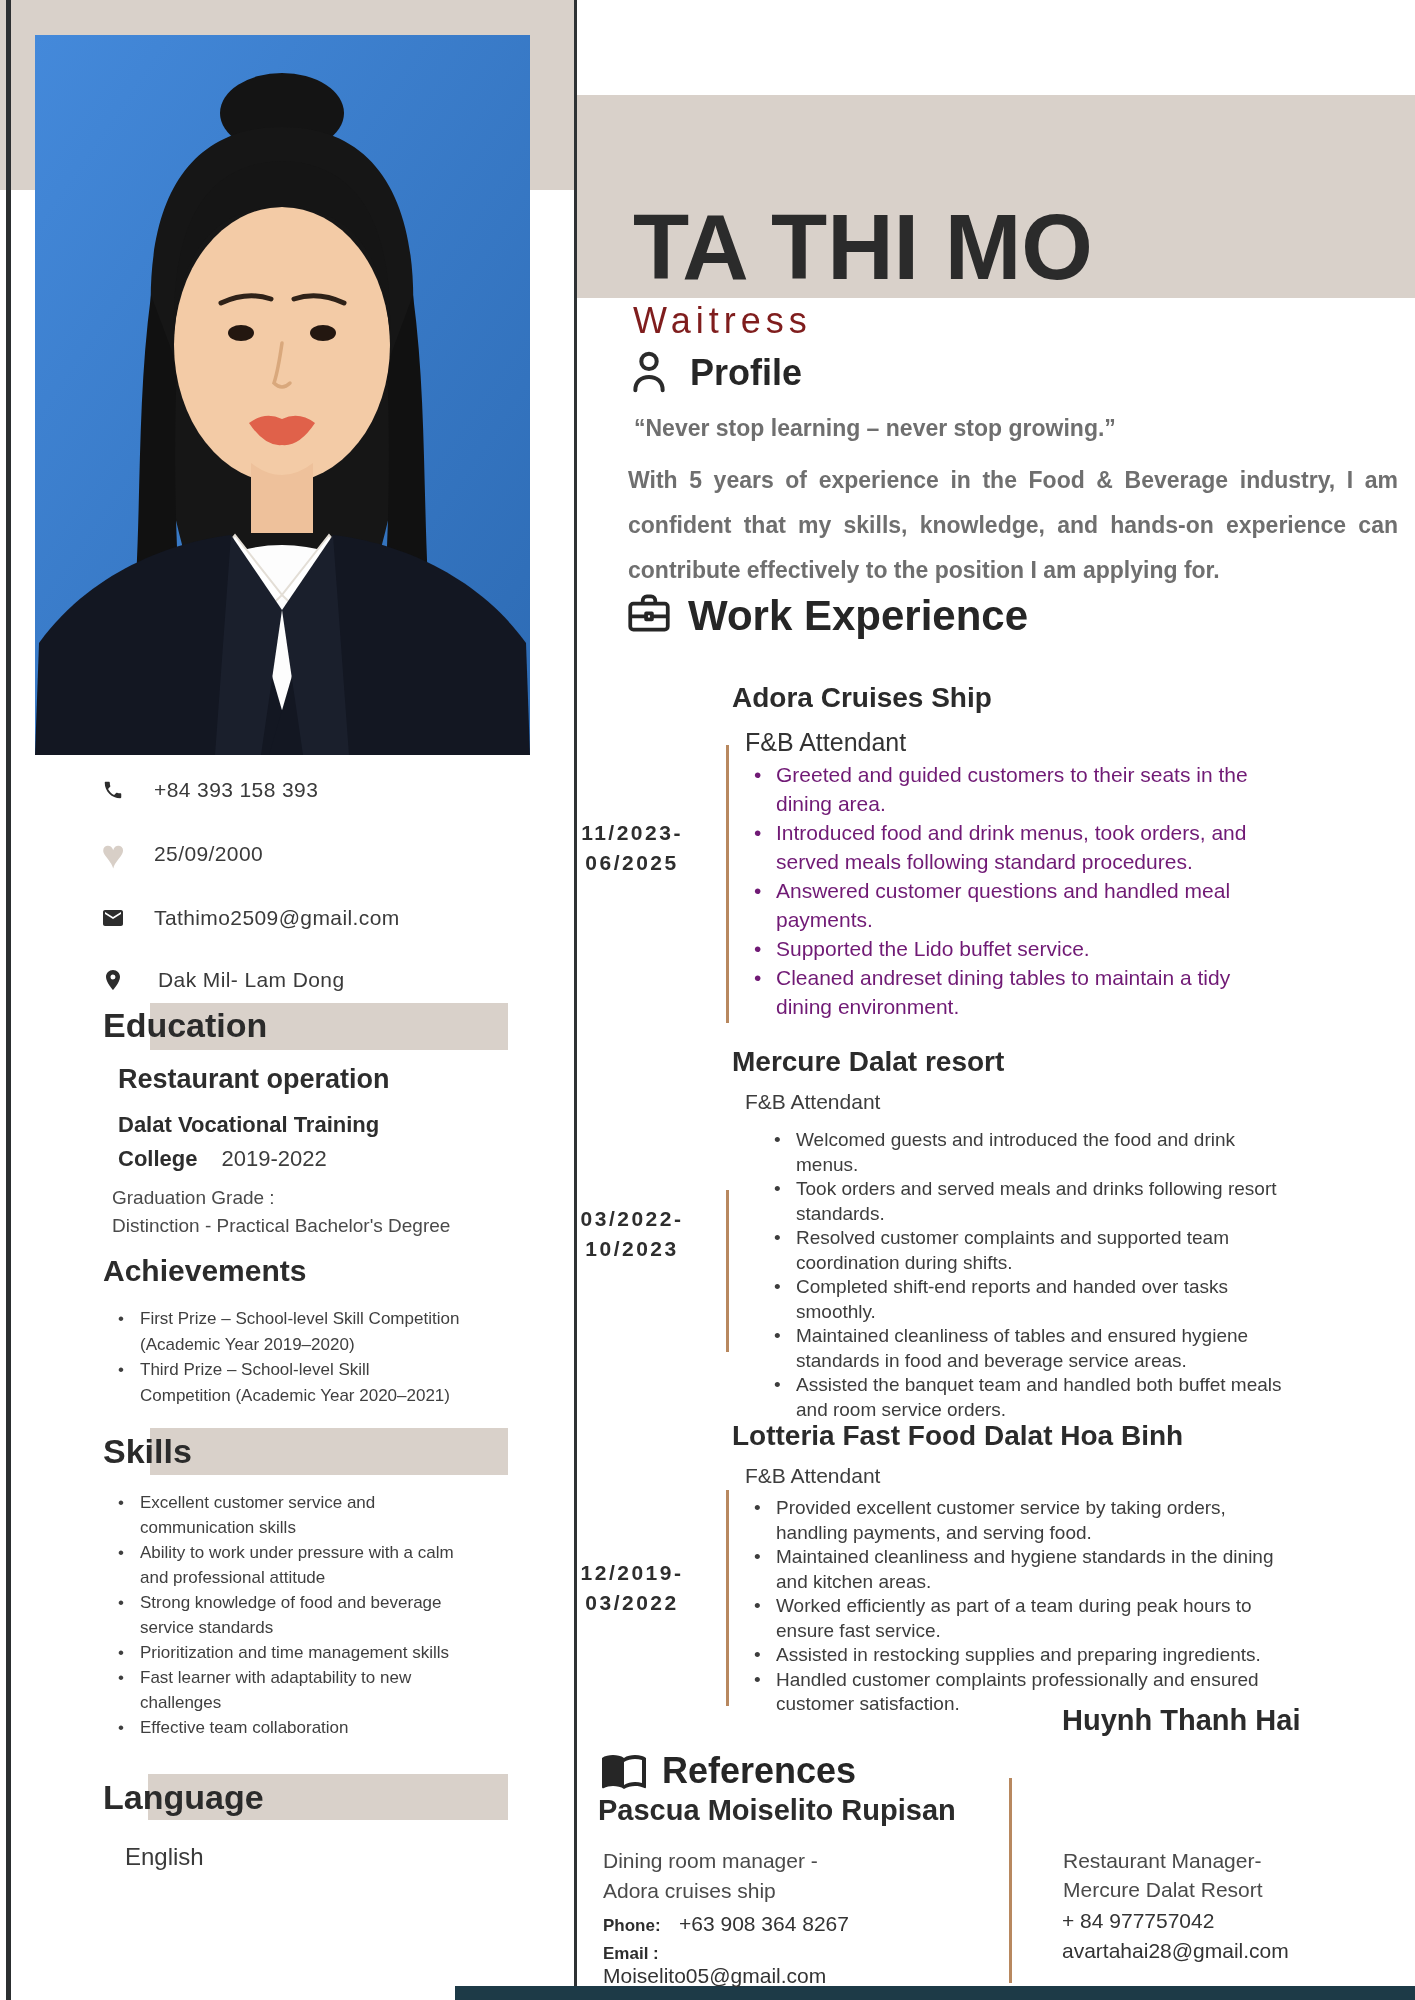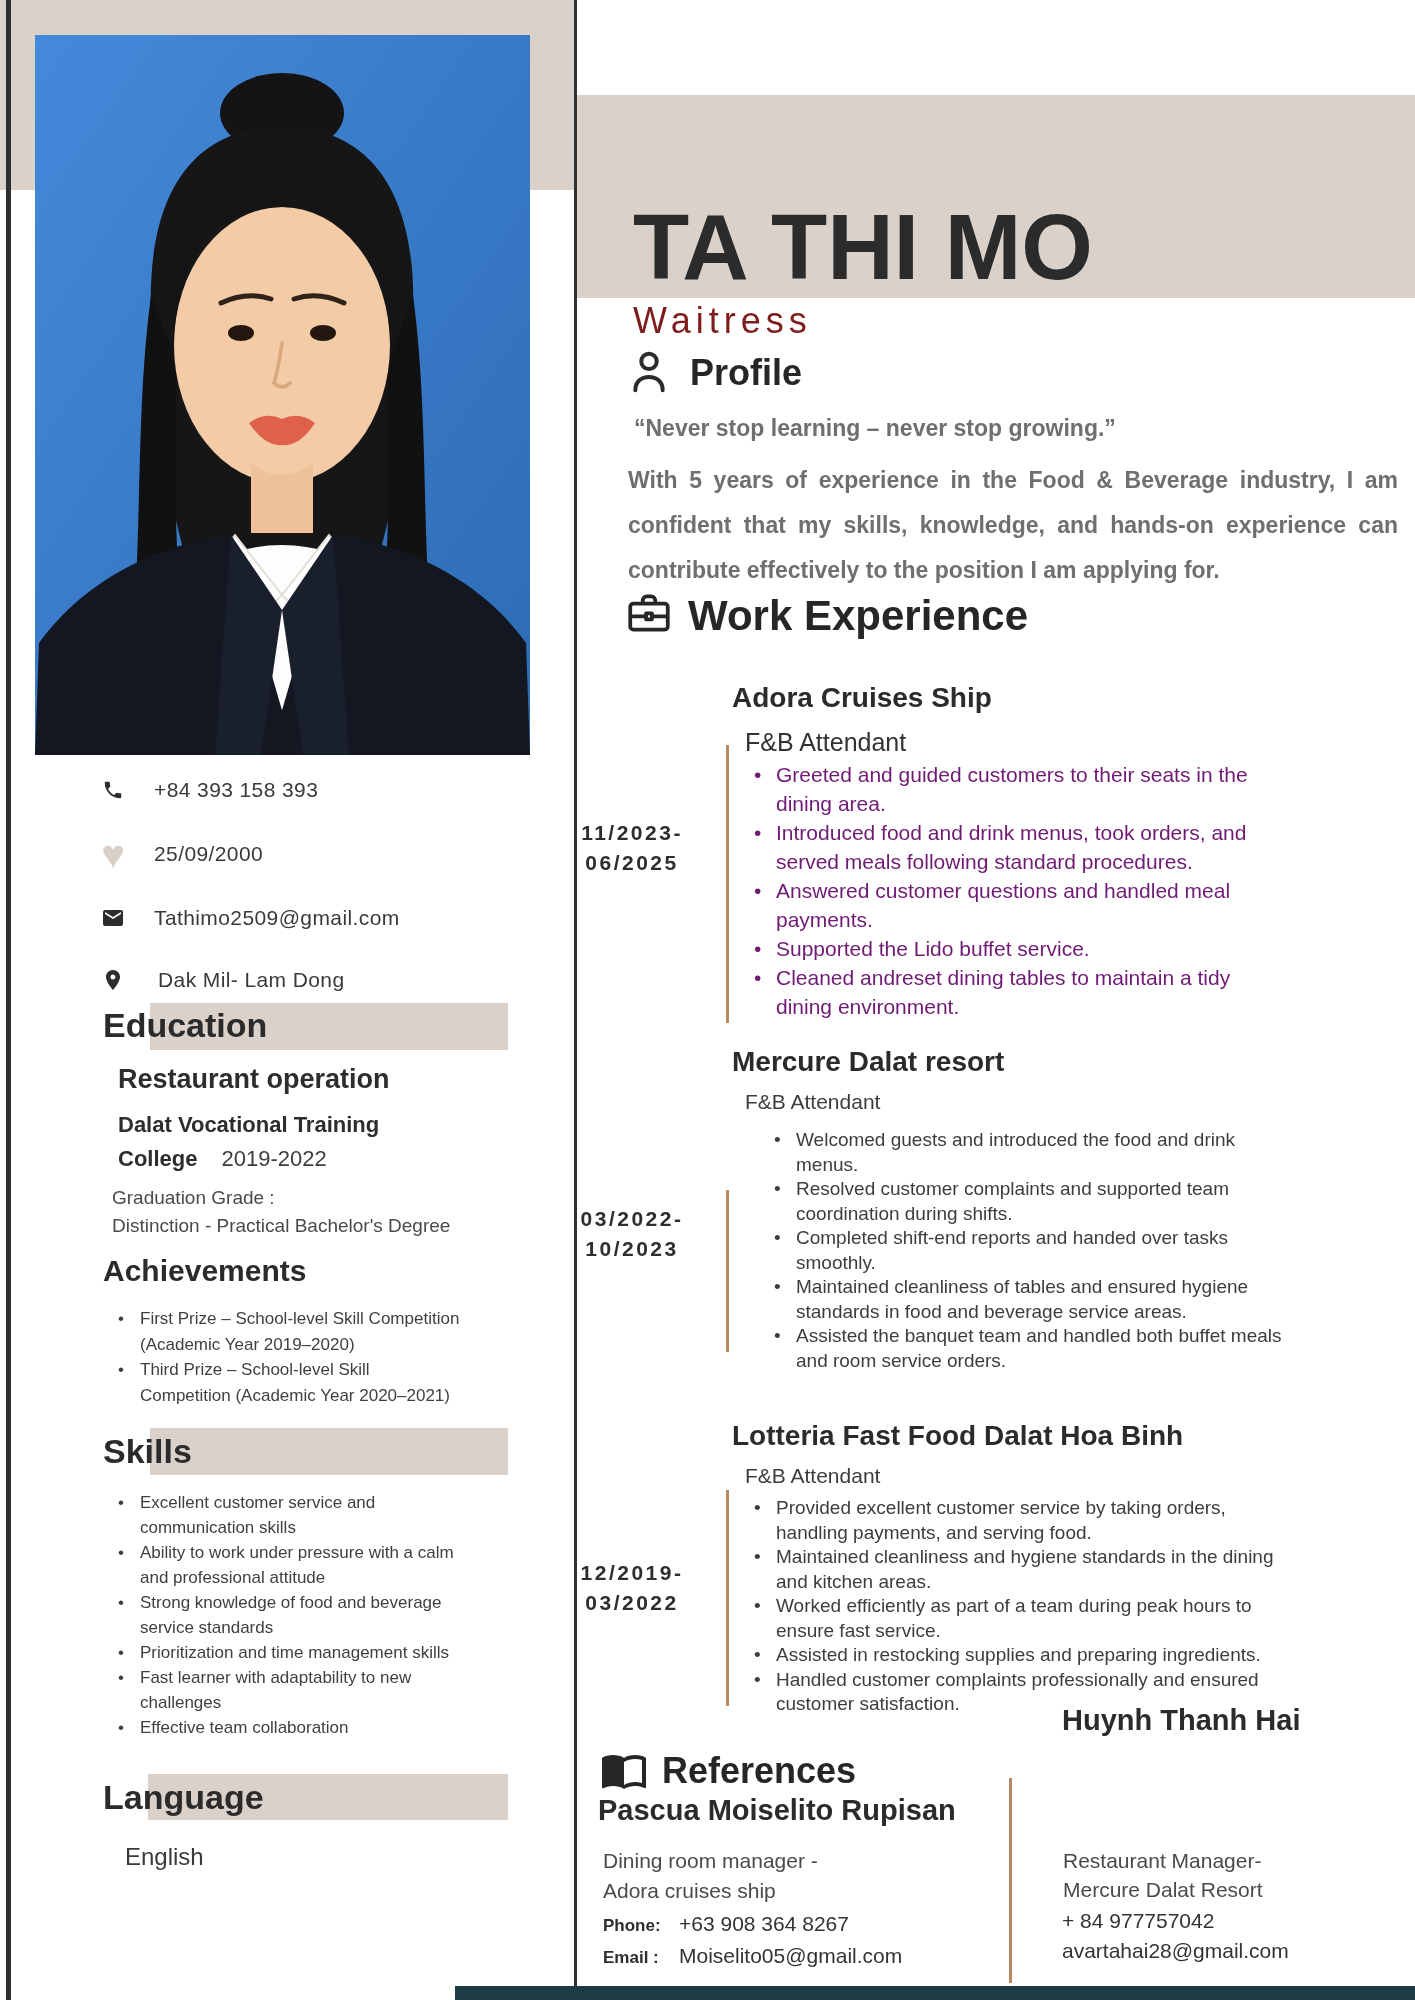--- a/index.html
+++ b/index.html
@@ -211,20 +211,21 @@
   <div class="abs company" style="left:732px;top:1046px;">Mercure Dalat resort</div>
   <div class="abs role-2" style="left:745px;top:1090px;">F&amp;B Attendant</div>
   <div class="abs dates" style="left:552px;top:1204px;">
     <div>03/2022-</div>
     <div>10/2023</div>
   </div>
   <div class="abs tan-line" style="left:726px;top:1190px;height:162px;"></div>
   <ul class="abs blist job23-list" style="left:768px;top:1128px;">
 
   <li><span>Welcomed guests and introduced the food and drink menus.</span></li>
+      <li><span>Took orders and served meals and drinks following resort standards.</span></li>
       <li><span>Resolved customer complaints and supported team coordination during shifts.</span></li>
       <li><span>Completed shift-end reports and handed over tasks smoothly.</span></li>
       <li><span>Maintained cleanliness of tables and ensured hygiene standards in food and beverage service areas.</span></li>
       <li><span>Assisted the banquet team and handled both buffet meals and room service orders.</span></li>
     </ul>
 
   <div class="abs company" style="left:732px;top:1420px;">Lotteria Fast Food Dalat Hoa Binh</div>
   <div class="abs role-2" style="left:745px;top:1464px;">F&amp;B Attendant</div>
   <div class="abs dates" style="left:552px;top:1558px;">
     <div>12/2019-</div>
@@ -250,21 +251,21 @@
 
   <div class="abs ref-name" style="left:598px;top:1794px;">Pascua Moiselito Rupisan</div>
   <div class="abs ref-role" style="left:603px;top:1846px;">
     <div>Dining room manager -</div>
     <div>Adora cruises ship</div>
   </div>
   <div class="abs ref-row" style="left:603px;top:1912px;">
     <span class="ref-label">Phone:</span>
     <span class="ref-val">+63 908 364 8267</span>
   </div>
-  <div class="abs ref-row" style="left:603px;top:1944px;">
+  <div class="abs ref-row" style="left:603px;top:1944px;flex-direction:column;">
     <span class="ref-label">Email :</span>
     <span class="ref-val">Moiselito05@gmail.com</span>
   </div>
 
   <div class="abs ref-name" style="left:1062px;top:1704px;">Huynh Thanh Hai</div>
   <div class="abs ref-role" style="left:1063px;top:1846px;line-height:29px;">
     <div>Restaurant Manager-</div>
     <div>Mercure Dalat Resort</div>
   </div>
   <div class="abs ref-plain" style="left:1062px;top:1906px;">+ 84 977757042</div>

